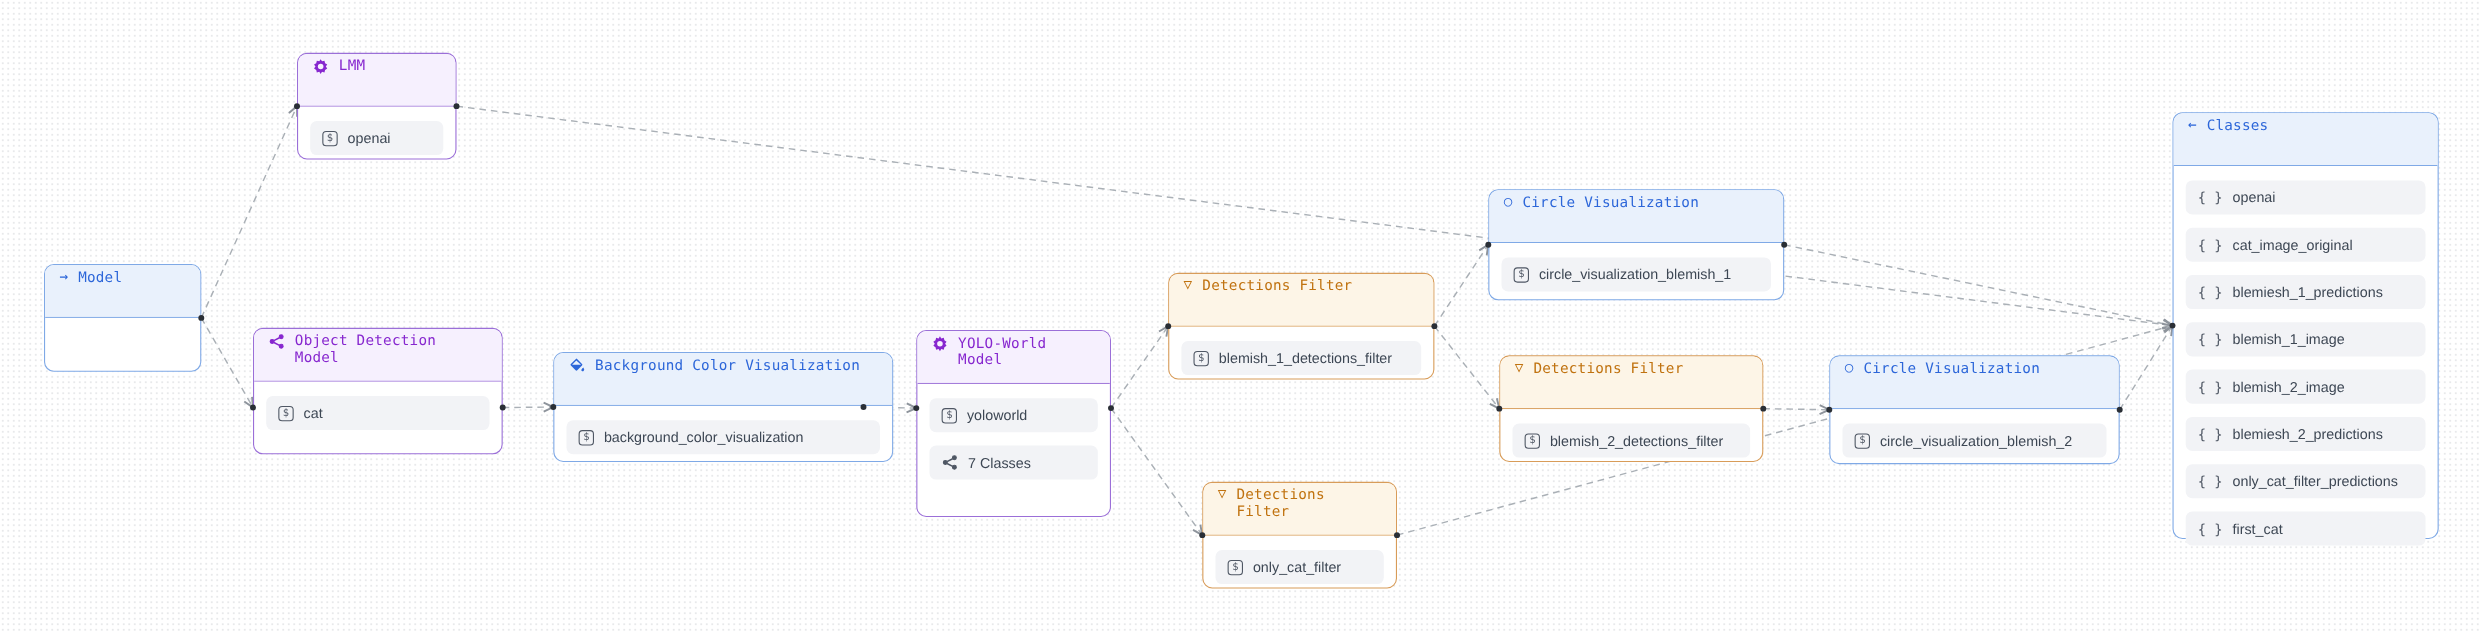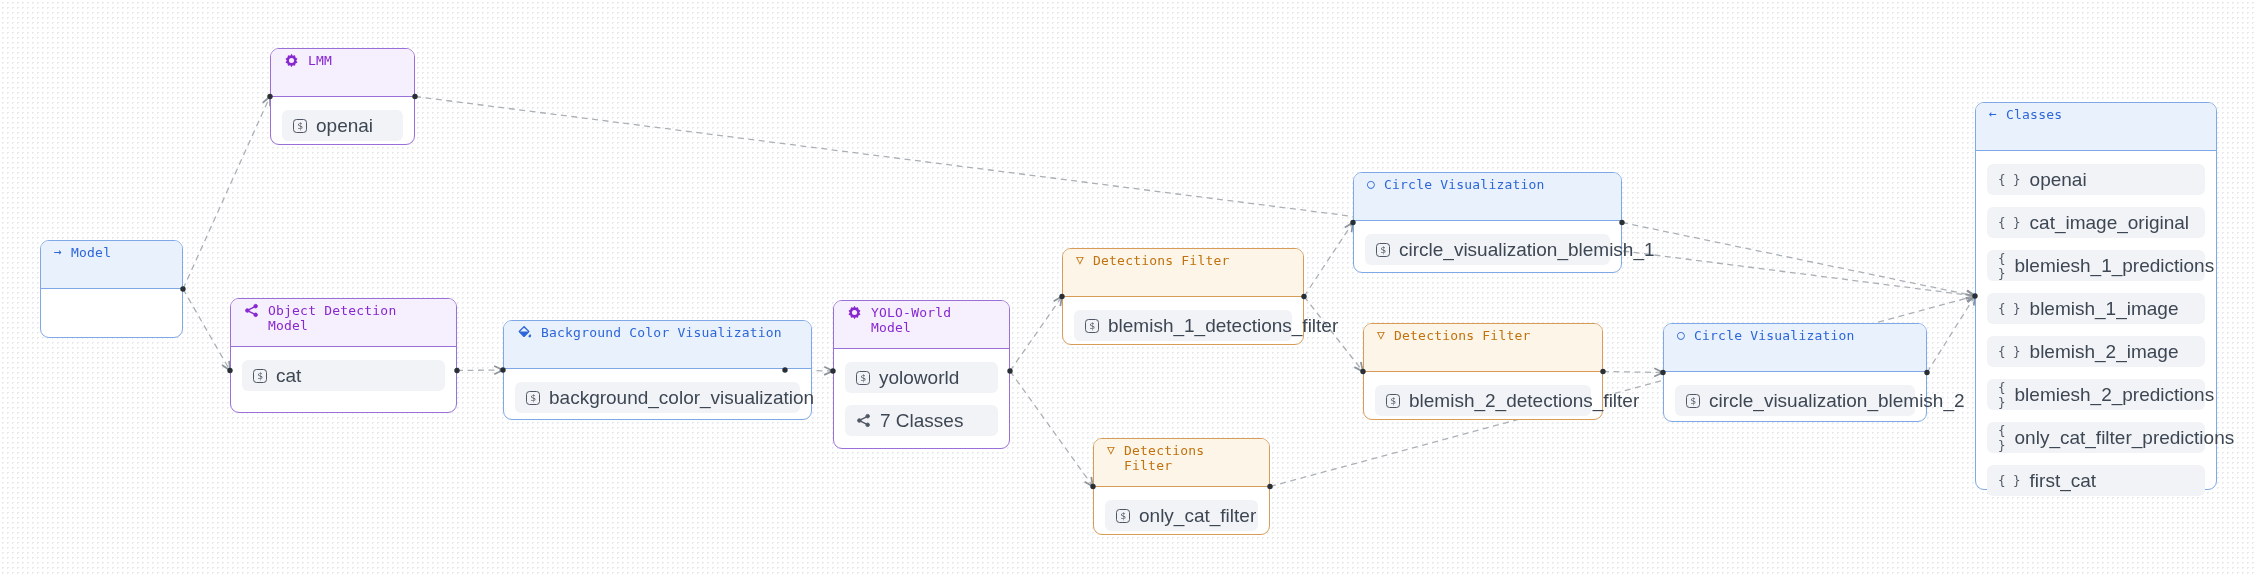--- a/index.html
+++ b/index.html
@@ -24,21 +24,21 @@
     height:39px;flex:0 0 39px;display:flex;align-items:flex-start;gap:9px;
     padding:4px 13px;border-bottom:1.4px solid;border-radius:8px 8px 0 0;
     font-family:"DejaVu Sans Mono", monospace;font-size:13px;font-weight:400;
     letter-spacing:0.2px;
   }
   .bd{padding:13px 11px;display:flex;flex-direction:column;gap:12px;}
   .item{
     background:#f2f3f6;border-radius:6px;height:31px;flex:0 0 31px;
     display:flex;align-items:center;gap:9px;padding:0 11px;box-sizing:border-box;
   }
-  .ilabel{font-size:19px;color:#3d4754;white-space:nowrap;}
+  .ilabel{font-size:13px;color:#3d4754;white-space:nowrap;}
   .hicon{display:flex;align-items:center;font-size:13px;line-height:1;}
   .iicon{display:flex;align-items:center;color:#4f5764;}
 
   .v-purple{border-color:#9b6fd8;}
   .v-purple .hd{background:#f6f0fe;border-color:#9b6fd8;color:#8727cf;}
   .v-blue{border-color:#7fa9e6;}
   .v-blue .hd{background:#e9f1fc;border-color:#7fa9e6;color:#2c66d9;}
   .v-orange{border-color:#d89c59;}
   .v-orange .hd{background:#fdf5e7;border-color:#d89c59;color:#c0720f;}
 
@@ -134,21 +134,21 @@
         </div>
         <div class="bd">
           <div class="item">
             <span class="iicon">
               <span class="sq">$</span>
             </span>
             <span class="ilabel">background_color_visualization</span>
           </div>
         </div>
       </div>
-      <div class="node v-purple" style="left: 833px; top: 300px; width: 177px; height: 149px;">
+      <div class="node v-purple" style="left: 833px; top: 300px; width: 177px; height: 170px;">
         <div class="hd">
           <span class="hicon">
             <svg width="15" height="15" viewBox="0 0 16 16" fill="currentColor">
               <path d="M8 0.8l1.3 2.1 2.4-.6.6 2.4 2.1 1.3-1.4 2 1.4 2-2.1 1.3-.6 2.4-2.4-.6L8 15.2l-1.3-2.1-2.4.6-.6-2.4-2.1-1.3 1.4-2-1.4-2 2.1-1.3.6-2.4 2.4.6z"></path>
               <circle cx="8" cy="8" r="2.7" fill="#f6f0fe"></circle>
             </svg>
           </span>
           <span>YOLO-World Model</span>
         </div>
         <div class="bd">

